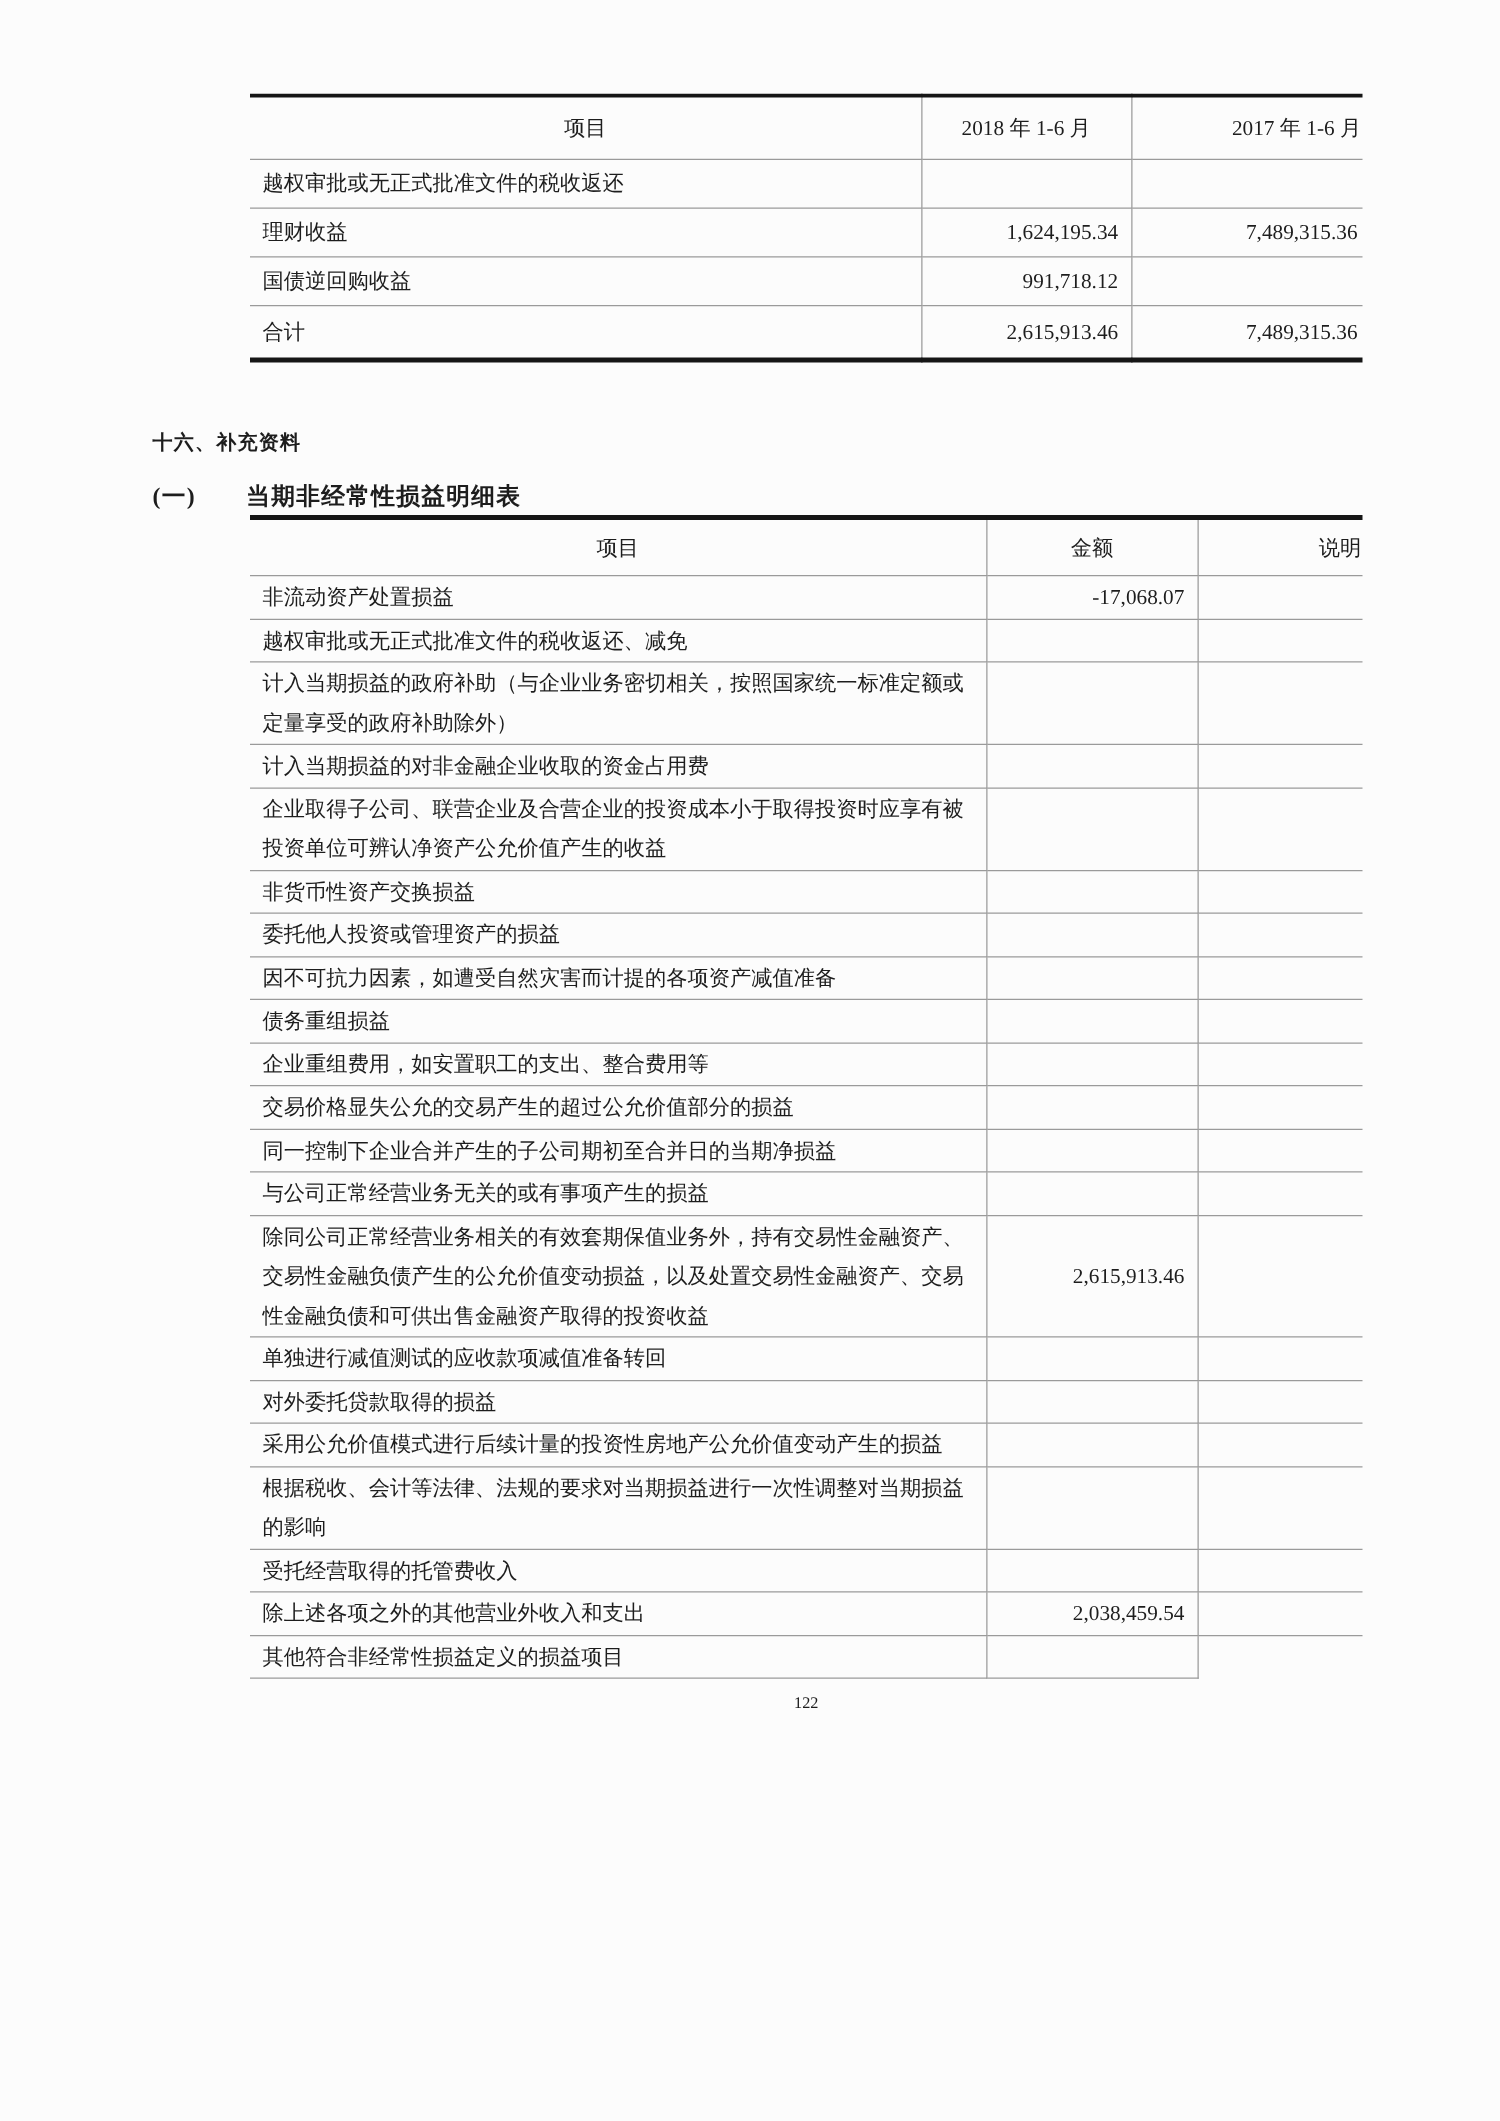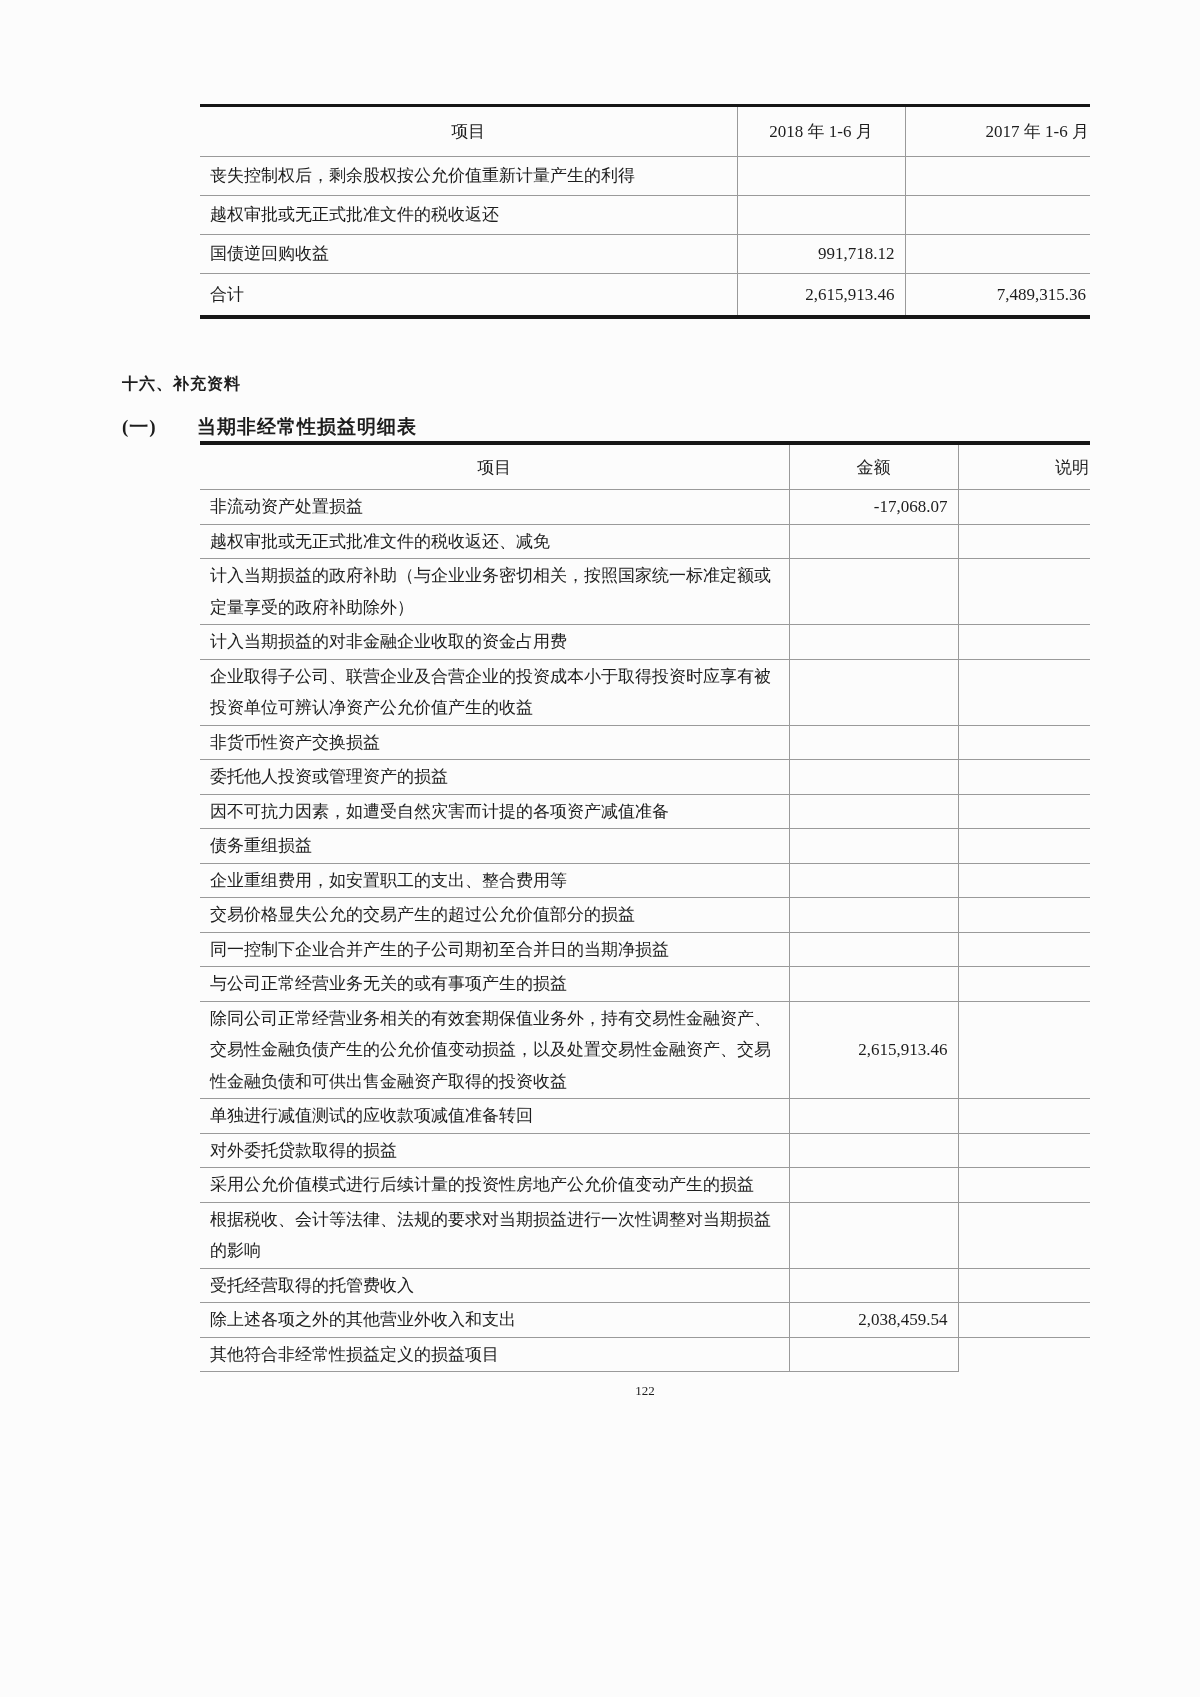--- a/index.html
+++ b/index.html
@@ -4,21 +4,21 @@
 <style>
   html, body { margin: 0; padding: 0; }
   body {
     width: 1200px;
     height: 1697px;
     background: #fcfcfc;
     font-family: "Liberation Serif", "DejaVu Serif", serif;
     color: #1d1d1d;
     overflow: hidden;
   }
-  .doc { padding-top: 104px; }
+  .doc { padding-top: 75px; }
 
   table {
     border-collapse: collapse;
     table-layout: fixed;
     margin-left: 200px;
     width: 890px;
   }
   #table1 { border-top: 3px solid #161616; border-bottom: 4px solid #161616; }
   #table2 { border-top: 4px solid #161616; margin-top: 5px; }
 
@@ -86,28 +86,28 @@
     </colgroup>
     <thead>
       <tr>
         <th class="h">项目</th>
         <th class="h">2018 年 1-6 月</th>
         <th class="h h-last">2017 年 1-6 月</th>
       </tr>
     </thead>
     <tbody id="t1-body">
         <tr>
-          <td class="c-item">丧失控制权后，剩余股权按公允价值重新计量产生的利得</td>
+          <td class="c-item">越权审批或无正式批准文件的税收返还</td>
           <td class="c-num"></td>
           <td class="c-num c-last"></td>
         </tr>
         <tr>
-          <td class="c-item">越权审批或无正式批准文件的税收返还</td>
-          <td class="c-num"></td>
-          <td class="c-num c-last"></td>
+          <td class="c-item">理财收益</td>
+          <td class="c-num">1,624,195.34</td>
+          <td class="c-num c-last">7,489,315.36</td>
         </tr>
         <tr>
           <td class="c-item">国债逆回购收益</td>
           <td class="c-num">991,718.12</td>
           <td class="c-num c-last"></td>
         </tr>
         <tr class="total-row">
           <td class="c-item">合计</td>
           <td class="c-num">2,615,913.46</td>
           <td class="c-num c-last">7,489,315.36</td>

